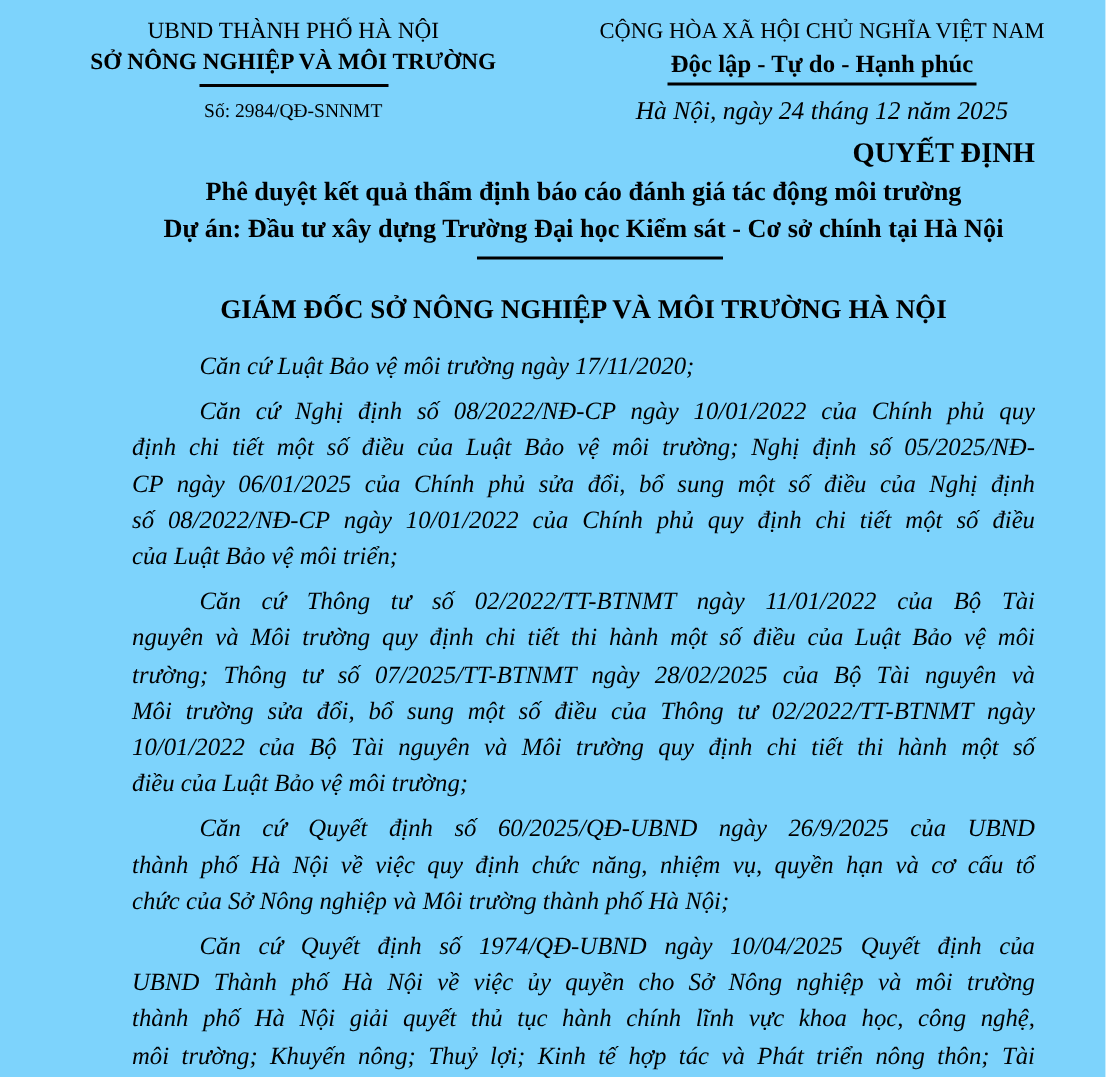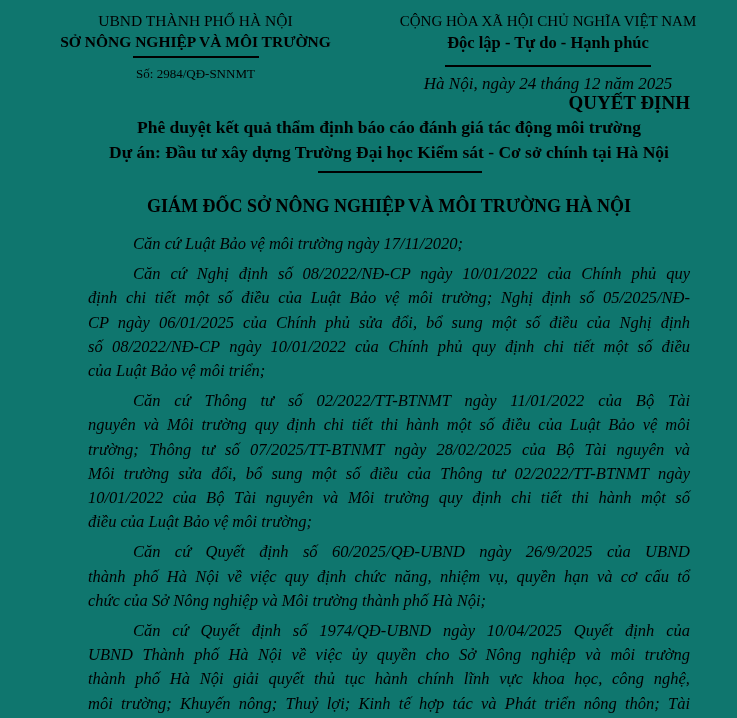--- a/index.html
+++ b/index.html
@@ -1,30 +1,30 @@
 <!DOCTYPE html>
 <html><head>
 <meta charset="utf-8">
 <style>
   html,body { margin:0; padding:0; background:#ffffff; }
   .page {
-    position:relative; width:737px; height:718px; background:#0f766e;
+    position:relative; width:737px; height:718px; background:#7dd3fc;
     overflow:hidden; color:#000; font-family:"Liberation Serif", serif;
   }
   
   .hdr-left  { position:absolute; left:28px;  top:10px; width:335px; text-align:center; }
   .hdr-right { position:absolute; left:380px; top:10px; width:336px; text-align:center; }
   .hl1 { font-size:15.5px; line-height:21px; white-space:nowrap; }
   .hl2 { font-size:15.5px; font-weight:bold; line-height:21px; white-space:nowrap; }
   .hdr-rule { width:126px; border:0; border-top:2px solid #000; margin:4px auto 5px; }
   .doc-num { font-size:13px; line-height:22px; margin-top:5px; white-space:nowrap; }
   .country { font-size:15px; font-weight:normal; line-height:22px; white-space:nowrap; }
   .motto {
     display:inline-block; font-size:16.5px; font-weight:bold; line-height:21px;
-    border-bottom:2px solid #000; padding:0 2px 12px; white-space:nowrap;
+    border-bottom:2px solid #000; padding:0 2px 2px; white-space:nowrap;
   }
   .date-line { font-size:17px; font-style:italic; line-height:22px; margin-top:6px; white-space:nowrap; }
   
   .content { position:absolute; left:88px; top:91px; width:602px; }
   .t-head { text-align:right; font-weight:bold; font-size:19px; line-height:24px; white-space:nowrap; }
   .t-sub  { text-align:center; font-weight:bold; font-size:17.5px; line-height:25px; white-space:nowrap; }
   .t-rule { width:164px; height:2px; background:#000; margin:6px 0 0 230px; }
   .issuer { text-align:center; font-weight:bold; font-size:18px; line-height:25px; margin-top:21px; white-space:nowrap; }
   
   .body { margin-top:13px; font-style:italic; font-size:16.5px; }

